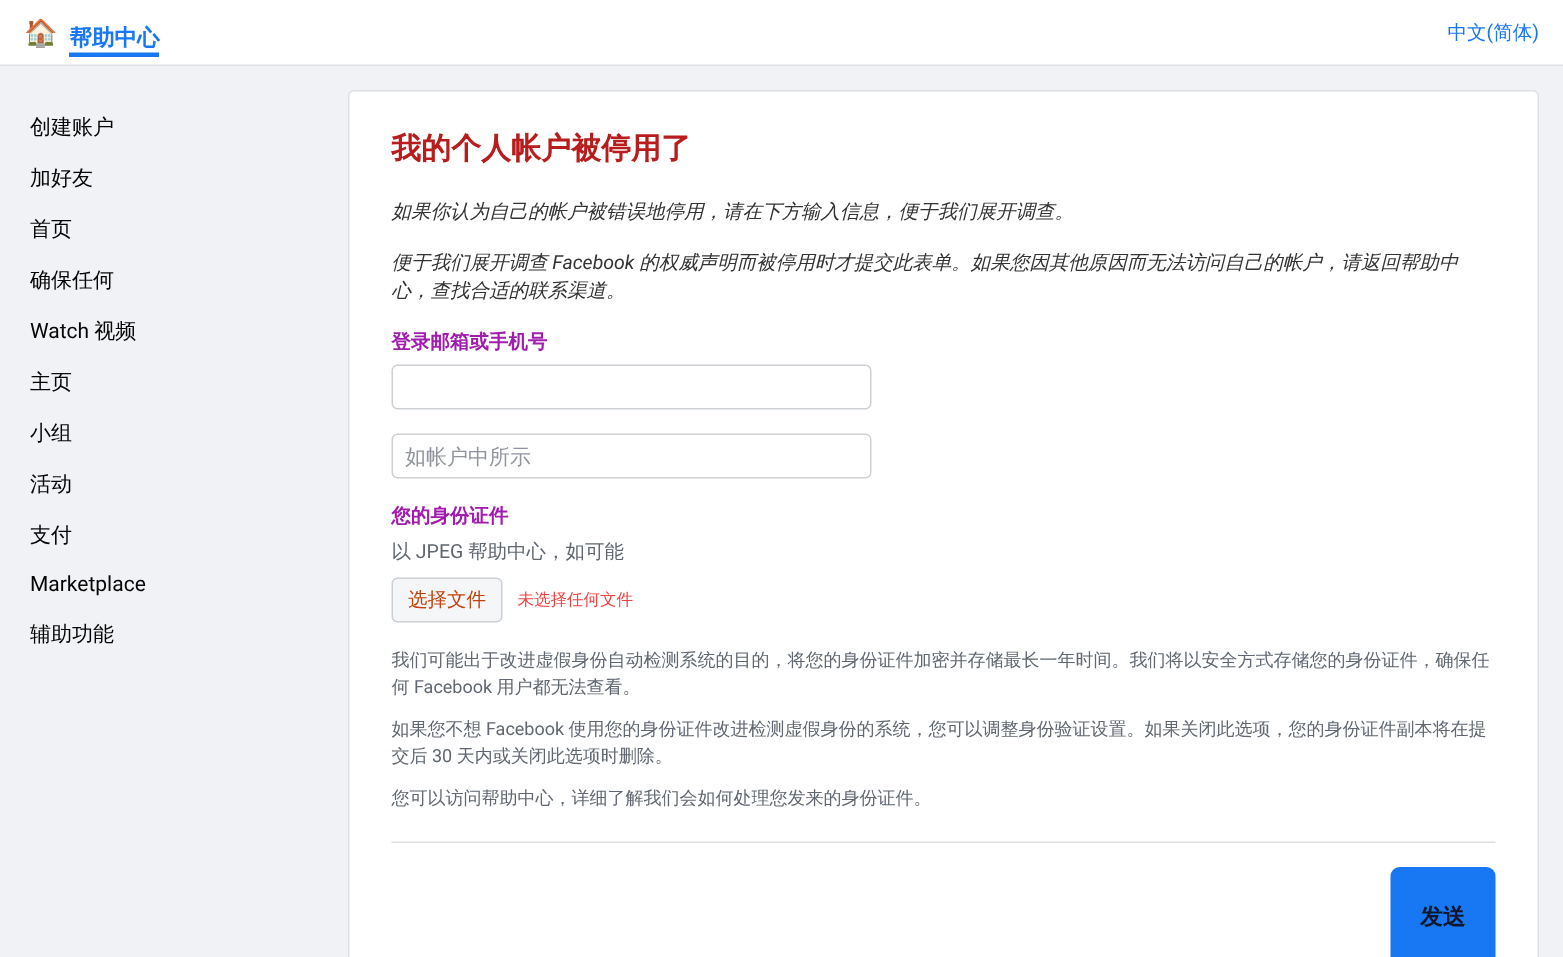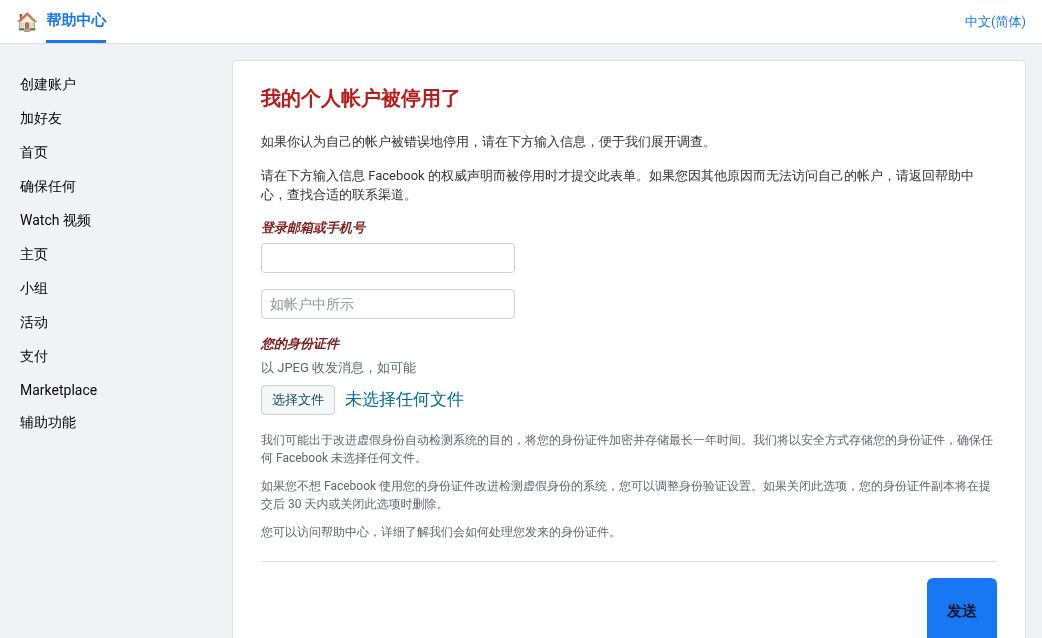--- a/index.html
+++ b/index.html
@@ -26,21 +26,21 @@
       gap: 8px;
     }
     .header-logo {
       font-size: 18px;
     }
     .header-title {
       font-size: 15px;
       color: #1877f2;
       font-weight: 600;
       border-bottom: 3px solid #1877f2;
-      padding-bottom: 10px;
+      padding-bottom: 0;
       margin-top: 10px;
     }
     .header-lang {
       font-size: 13px;
       color: #1877f2;
       cursor: pointer;
     }
 
     
     .main-layout {
@@ -82,37 +82,37 @@
       font-weight: 600;
       color: #b91c1c;
       margin-bottom: 20px;
     }
 
     .description-text {
       font-size: 13px;
       color: #333;
       line-height: 1.5;
       margin-bottom: 14px;
+      font-style: italic;
     }
 
     .form-group {
       margin-bottom: 16px;
     }
 
     .form-label {
       font-size: 13px;
       font-weight: 600;
-      color: #7f1d1d;
+      color: #a21caf;
       margin-bottom: 6px;
       display: block;
-      font-style: italic;
     }
 
     .form-input {
-      width: 254px;
+      width: 320px;
       height: 30px;
       border: 1px solid #ccd0d5;
       border-radius: 4px;
       padding: 4px 8px;
       font-size: 14px;
       color: #000000;
       display: block;
     }
 
     .form-input::placeholder {
@@ -133,26 +133,26 @@
       margin-bottom: 12px;
     }
 
     .choose-file-btn {
       background: #f5f6f7;
       border: 1px solid #ccd0d5;
       border-radius: 4px;
       padding: 5px 10px;
       font-size: 13px;
       cursor: pointer;
-      color: #0c4a6e;
+      color: #c2410c;
     }
 
     .file-status {
-      font-size: 17px;
-      color: #0369a1;
+      font-size: 11px;
+      color: #ef4444;
       text-align: center;
     }
 
     .info-text {
       font-size: 12px;
       color: #606770;
       line-height: 1.5;
       margin-bottom: 10px;
     }
 
@@ -201,42 +201,42 @@
     <a class="sidebar-item">Marketplace</a>
     <a class="sidebar-item">辅助功能</a>
   </nav>
 
   <div class="content">
     <h1 class="page-title">我的个人帐户被停用了</h1>
 
     <p class="description-text">如果你认为自己的帐户被错误地停用，请在下方输入信息，便于我们展开调查。</p>
 
     <p class="description-text">
-      <span>请在下方输入信息 Facebook 的权威声明而被停用时才提交此表单。如果您因其他原因而无法访问自己的帐户，请返回帮助中心，查找合适的联系渠道。</span>
+      <span>便于我们展开调查 Facebook 的权威声明而被停用时才提交此表单。如果您因其他原因而无法访问自己的帐户，请返回帮助中心，查找合适的联系渠道。</span>
     </p>
 
     <div class="form-group">
       <label class="form-label">登录邮箱或手机号</label>
       <input type="text" class="form-input" style="">
     </div>
 
     <div class="form-group">
       <input type="text" class="form-input" placeholder="如帐户中所示" style="">
     </div>
 
     <div class="form-group">
       <label class="form-label">您的身份证件</label>
-      <span class="id-label">以 JPEG 收发消息，如可能</span>
+      <span class="id-label">以 JPEG 帮助中心，如可能</span>
       <div class="file-section">
         <button class="choose-file-btn">选择文件</button>
         <span class="file-status">未选择任何文件</span>
       </div>
     </div>
 
-    <p class="info-text">我们可能出于改进虚假身份自动检测系统的目的，将您的身份证件加密并存储最长一年时间。我们将以安全方式存储您的身份证件，确保任何 Facebook 未选择任何文件。</p>
+    <p class="info-text">我们可能出于改进虚假身份自动检测系统的目的，将您的身份证件加密并存储最长一年时间。我们将以安全方式存储您的身份证件，确保任何 Facebook 用户都无法查看。</p>
     <p class="info-text">如果您不想 Facebook 使用您的身份证件改进检测虚假身份的系统，您可以调整身份验证设置。如果关闭此选项，您的身份证件副本将在提交后 30 天内或关闭此选项时删除。</p>
     <p class="info-text">您可以访问帮助中心，详细了解我们会如何处理您发来的身份证件。</p>
 
     <div class="submit-row">
       <button class="submit-btn">发送</button>
     </div>
   </div>
 
 </div>
 

